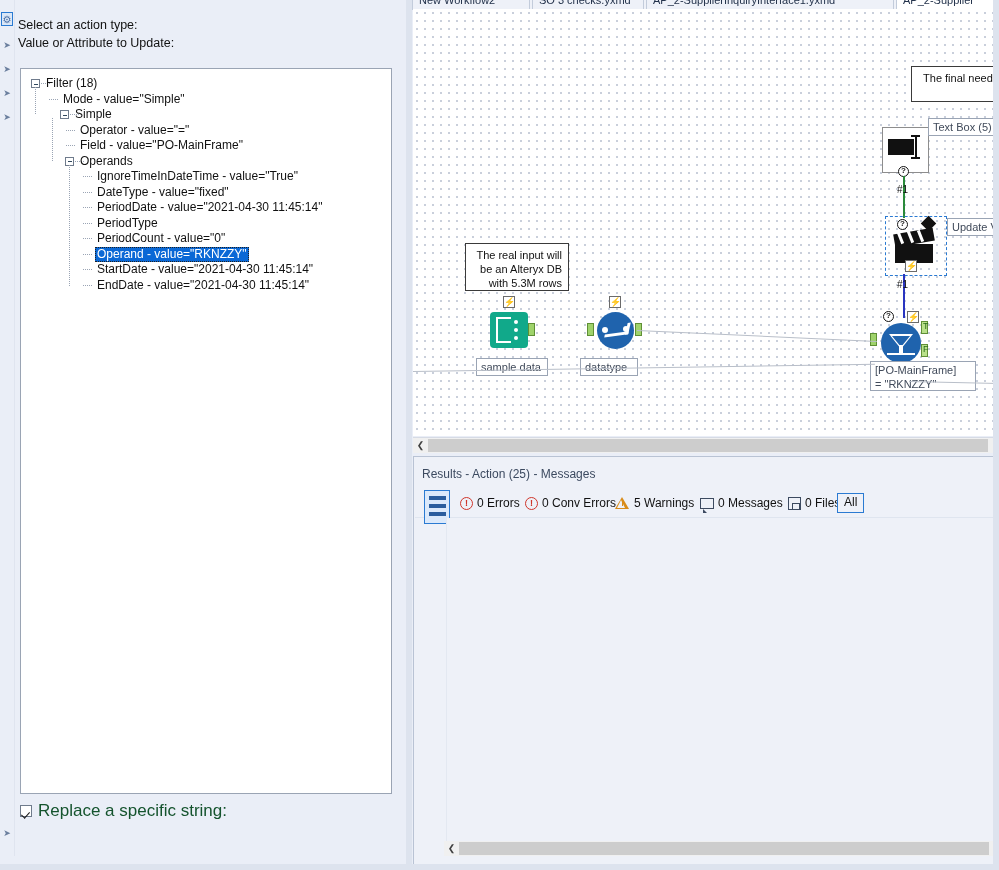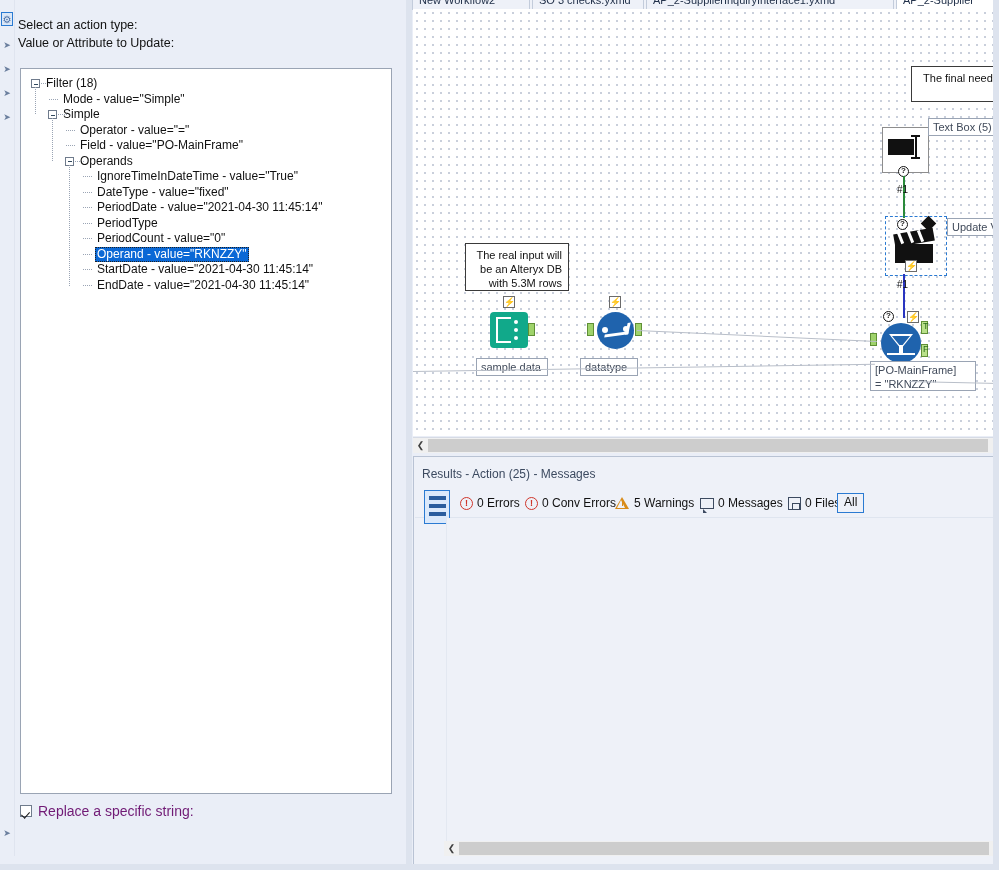--- a/index.html
+++ b/index.html
@@ -74,21 +74,21 @@
   #replace-row{position:absolute;left:20px;top:803px;width:372px;height:16px;display:flex;align-items:center;gap:6px;}
   .cbx{
     width:12px;height:12px;border:1px solid #6f7b8c;background:#fff;box-sizing:border-box;
     position:relative;
   }
   .cbx.on:after{
     content:"";position:absolute;left:2px;top:4px;width:4px;height:7px;
     border-right:1.6px solid #1a1a1a;border-bottom:1.6px solid #1a1a1a;
     transform:rotate(42deg);
   }
-  #replace-label{font-size:14px;color:#701a75;}
+  #replace-label{font-size:17px;color:#14532d;}
   #replace-input{
     position:absolute;left:36px;top:822px;width:356px;height:21px;
     background:#fff;border:1px solid #8a8a8a;box-sizing:border-box;
     font-size:12.5px;color:#111;padding-left:4px;line-height:19px;
   }
 
   
   #vsplit{position:absolute;left:406px;top:0;width:6px;height:870px;background:#dde3ee;}
 
   
@@ -218,21 +218,21 @@
     <div id="tree-box">
         <div class="tnode" style="position: absolute; left: 0px; top: 7px; width: 100%;">
           <span class="expander" style="left: 10px;"></span>
           <span class="dotline" style="left: 20px;"></span>
           <span class="txt" style="position: absolute; left: 23px;">Filter (18)</span>
         </div>
         <div class="tnode" style="position: absolute; left: 0px; top: 22.5px; width: 100%;">
           <span class="dotline" style="left: 28px; width: 10px;"></span>
           <span class="txt" style="position: absolute; left: 40px;">Mode - value="Simple"</span>
         </div>
-        <div class="tnode" style="position: absolute; left: 0px; top: 38px; width: 100%;">
+        <div class="tnode" style="position: absolute; left: 12px; top: 38px; width: 100%;">
           <span class="expander" style="left: 27px;"></span>
           <span class="dotline" style="left: 37px;"></span>
           <span class="txt" style="position: absolute; left: 40px;">Simple</span>
         </div>
         <div class="tnode" style="position: absolute; left: 0px; top: 53.5px; width: 100%;">
           <span class="dotline" style="left: 45px; width: 10px;"></span>
           <span class="txt" style="position: absolute; left: 57px;">Operator - value="="</span>
         </div>
         <div class="tnode" style="position: absolute; left: 0px; top: 69px; width: 100%;">
           <span class="dotline" style="left: 45px; width: 10px;"></span>

